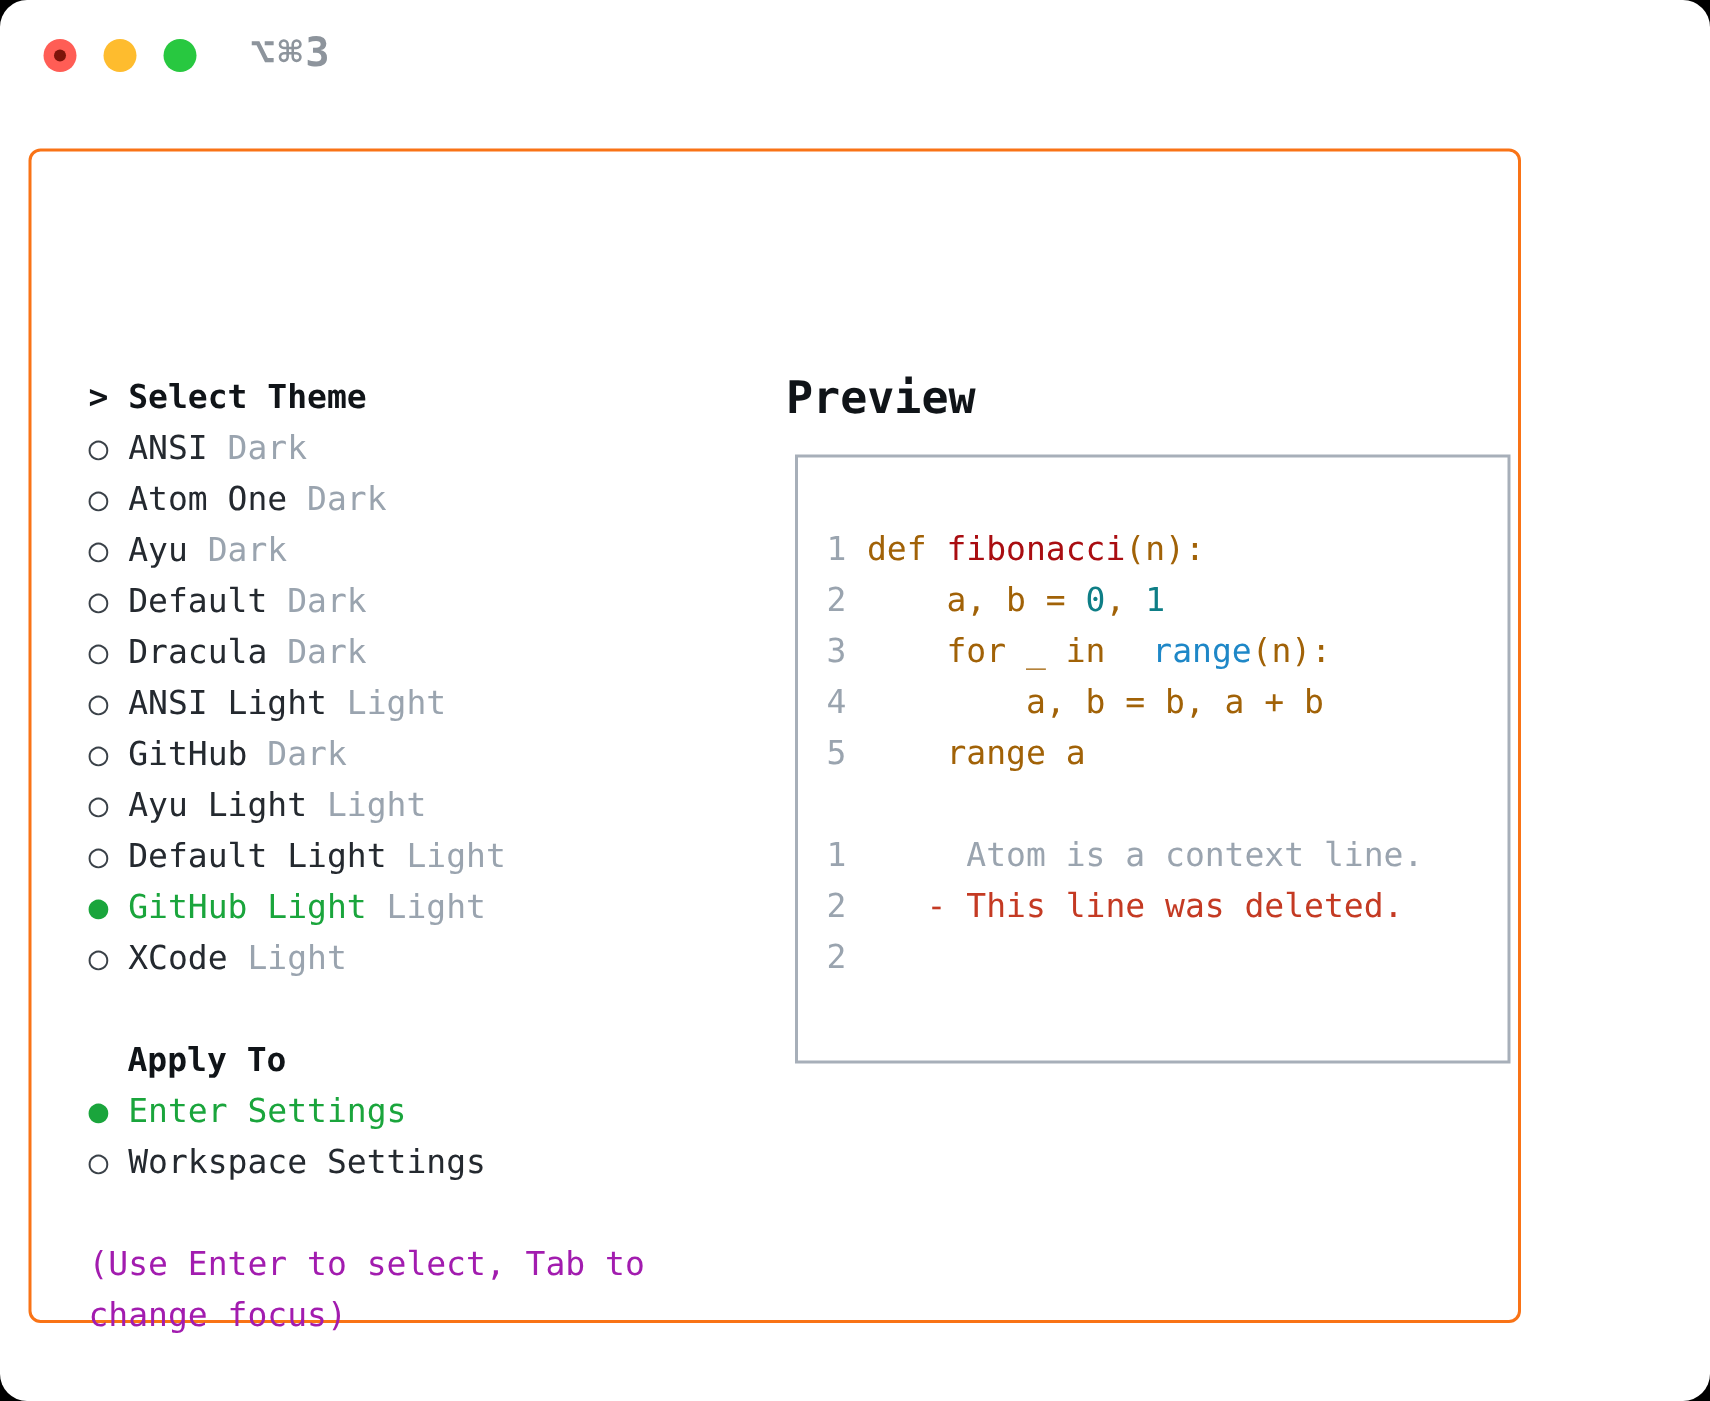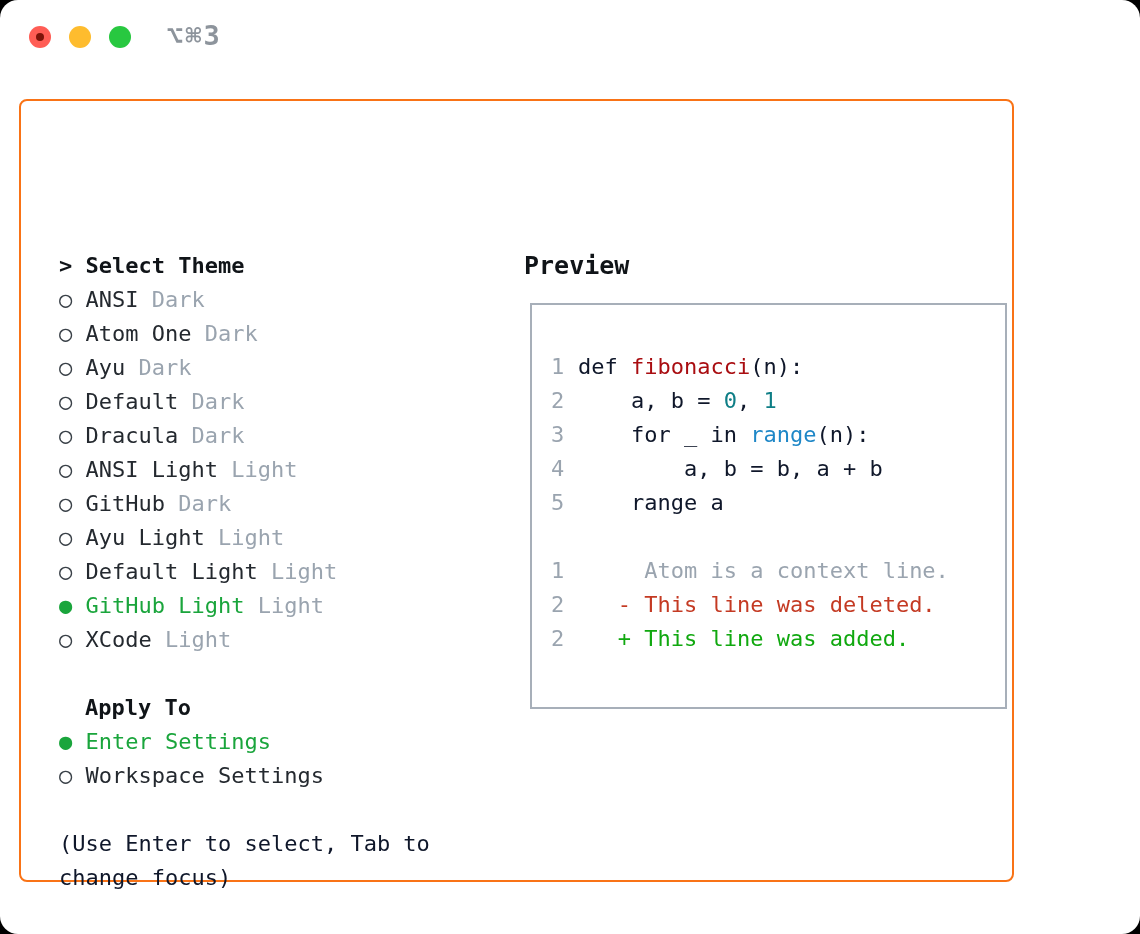--- a/index.html
+++ b/index.html
@@ -26,36 +26,36 @@
     border:2px solid #f97316;border-radius:8px;box-sizing:border-box;background:#fff;
   }
   .left-col{position:absolute;left:38px;top:148px;width:450px;font-size:22px;color:#24292f;}
   .row{height:34px;line-height:34px;white-space:pre;}
   .hdr{font-weight:bold;color:#101418;}
   .item .bullet{color:#3a4148;}
   .item .name{color:#24292f;}
   .item .tag{color:#9aa4af;}
   .item.selected .bullet,.item.selected .name{color:#1aa53c;}
   .spacer{height:34px;}
-  .hint{color:#0f172a;font-size:22px;line-height:34px;white-space:normal;width:440px;}
+  .hint{color:#a21caf;font-size:22px;line-height:34px;white-space:normal;width:440px;}
   
   .preview-title{position:absolute;left:503px;top:148px;height:34px;line-height:34px;
-    font-size:25px;font-weight:bold;color:#101418;white-space:pre;}
+    font-size:30px;font-weight:bold;color:#101418;white-space:pre;}
   .preview-box{
     position:absolute;left:509px;top:202px;width:477px;height:406px;
     border:2px solid #a7afb9;box-sizing:border-box;background:#fff;
     padding:45px 0 0 19px;overflow:hidden;
   }
   .coderow{display:flex;height:34px;line-height:34px;font-size:22px;}
   .gutter{width:14px;margin-right:13px;color:#9aa4af;white-space:pre;flex:none;}
   .content{white-space:pre;}
-  .seg-code{color:#0f172a;}
+  .seg-code{color:#a16207;}
   .seg-func{color:#a90d11;}
   .seg-num{color:#0e7e86;}
-  .seg-builtin{color:#1e87c7;}
+  .seg-builtin{color:#1e87c7;margin-left:18px;}
   .seg-context{color:#9aa4af;}
   .seg-deleted{color:#c43a23;}
   .seg-added{color:#10a80f;}
 </style>
 </head>
 <body>
 
 <div class="window">
 
   <div class="traffic close">
@@ -128,18 +128,17 @@
         <div class="coderow">
           <span class="gutter">1</span>
           <span class="content"><span class="seg-context">     Atom is a context line.</span></span>
         </div>
         <div class="coderow">
           <span class="gutter">2</span>
           <span class="content"><span class="seg-deleted">   - This line was deleted.</span></span>
         </div>
         <div class="coderow">
           <span class="gutter">2</span>
-          <span class="content"><span class="seg-added">   + This line was added.</span></span>
         </div>
       </div>
 
   </div>
 </div>
 
 </body></html>

